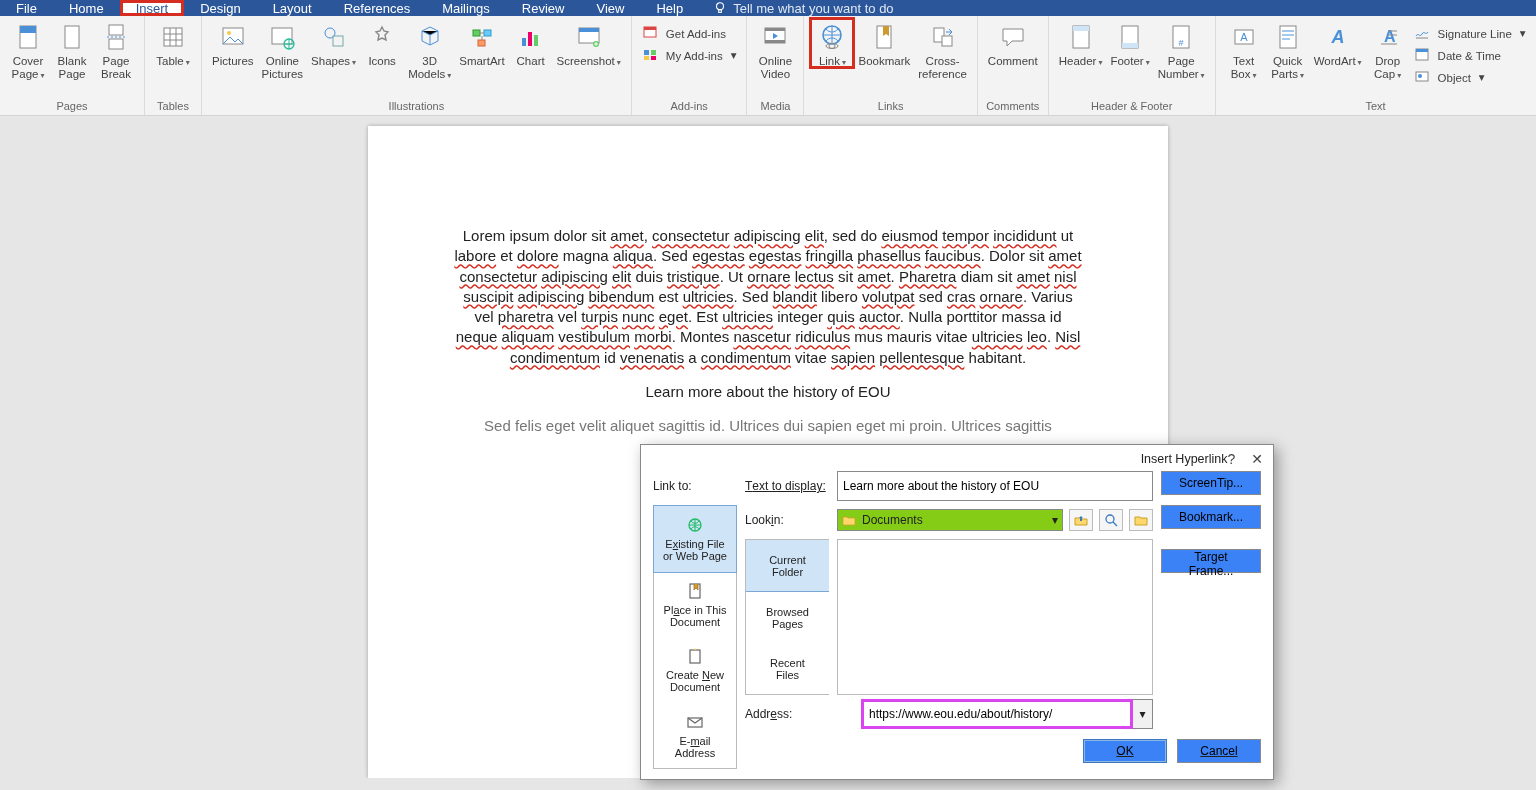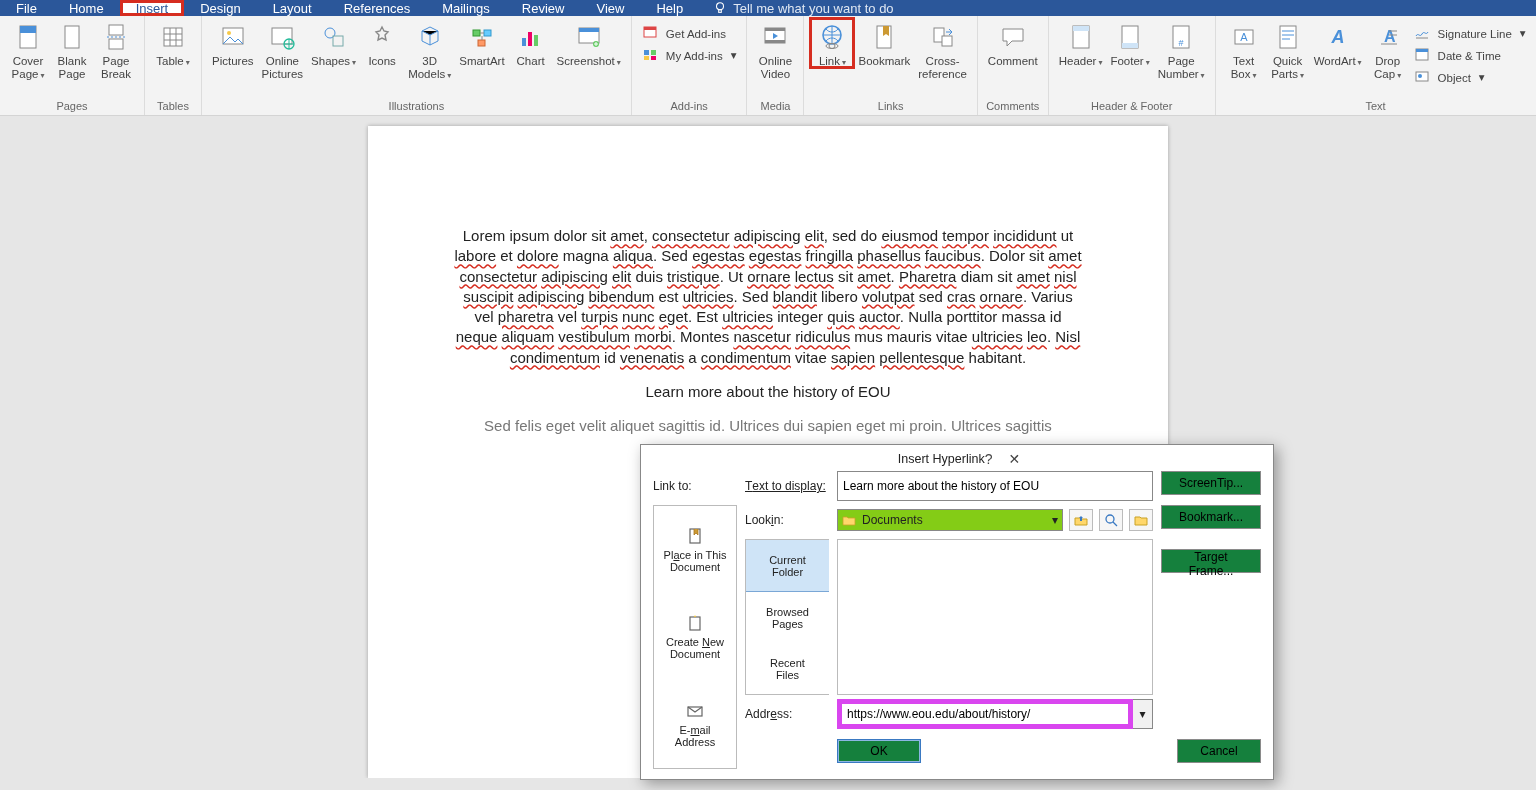--- a/index.html
+++ b/index.html
@@ -28,45 +28,45 @@
 
 
 .docarea { position: relative; height: calc(790px - 128px); display:flex; justify-content:center; overflow:hidden; }
 .page { background:#fff; width: 800px; margin-top: 10px; box-shadow: 0 0 4px rgba(0,0,0,0.3); padding: 100px 84px 40px 84px; font-family: "Calibri", Arial, sans-serif; font-size: 15px; color:#222; line-height:1.35; }
 .page p { margin-bottom: 14px; text-align: center; }
 .spellwave { text-decoration: underline wavy #d62d20; text-underline-offset: 2px; }
 .cut { color: #777; }
 
 
 .dialog { position:absolute; left:640px; top:444px; width:634px; height:336px; background:#fff; border:1px solid #888; box-shadow: 4px 4px 14px rgba(0,0,0,0.35); font-size:12px; color:#222; }
-.dlg-title { display:flex; align-items:center; justify-content:center; padding:6px 10px 4px 14px; font-size:12.5px; }
+.dlg-title { display:flex; align-items:center; justify-content:flex-end; padding:6px 10px 4px 14px; font-size:12.5px; }
 .dlg-title .tctrls { display:flex; gap:16px; font-size:14px; color:#444; }
 .dlg-body { display:grid; grid-template-columns: 84px 84px 1fr 100px; grid-template-rows: 30px 30px 1fr 30px 36px; gap:4px 8px; padding: 0 12px 8px 12px; height: calc(100% - 28px); }
 .linkto-lbl { grid-column:1; grid-row:1; display:flex; align-items:center; }
 .ttd-lbl { grid-column:2; grid-row:1; display:flex; align-items:center; text-decoration:underline; }
 .ttd-input { grid-column:3; grid-row:1; border:1px solid #888; padding:3px 5px; font-size:12px; }
 .screentip { grid-column:4; grid-row:1; }
 .lookin-lbl { grid-column:2; grid-row:2; display:flex; align-items:center; }
 .lookin-row { grid-column:3; grid-row:2; display:flex; gap:6px; align-items:center; }
 .lookin-select { flex:1; border:1px solid #888; background:#84cc16; padding:2px 4px; display:flex; align-items:center; gap:6px; height:22px; }
 .lookin-btn { width:24px; height:22px; border:1px solid #bbb; background:#f6f6f6; display:flex; align-items:center; justify-content:center; }
 .linkto-col { grid-column:1; grid-row:2 / span 4; border:1px solid #bbb; display:flex; flex-direction:column; }
 .linkto-item { flex:1; display:flex; flex-direction:column; align-items:center; justify-content:center; gap:3px; text-align:center; font-size:11px; padding:4px 2px; cursor:pointer; }
 .linkto-item.sel { background:#cfe4f7; border:1px solid #7aa7d6; margin:-1px; }
 .browse-col { grid-column:2; grid-row:3; border:1px solid #bbb; border-right:none; display:flex; flex-direction:column; }
 .browse-item { flex:1; display:flex; align-items:center; justify-content:center; text-align:center; font-size:11px; padding:4px 17px; cursor:pointer; white-space:pre-line; }
 .browse-item.sel { background:#cfe4f7; border-bottom:1px solid #7aa7d6; }
 .filelist { grid-column:3; grid-row:3; border:1px solid #bbb; background:#fff; }
 .rightbtns { grid-column:4; grid-row:2 / span 3; display:flex; flex-direction:column; gap:20px; }
 .addr-lbl { grid-column:2; grid-row:4; display:flex; align-items:center; }
 .addr-input { grid-column:3; grid-row:4; display:flex; }
-.addr-input input { flex:1; border:5px solid #d946ef; padding:3px 5px; font-size:12px; font-family:inherit; }
+.addr-input input { flex:1; border:3px solid #d946ef; padding:3px 5px; font-size:12px; font-family:inherit;margin-left:24px; }
 .addr-input .dd { width:20px; border:1px solid #888; border-left:none; display:flex; align-items:center; justify-content:center; background:#f1f1f1; }
-.okcancel { grid-column:3 / span 2; grid-row:5; display:flex; justify-content:space-between; gap:10px; align-items:center; }
-.dlgbtn { min-width:84px; height:24px; border:1px solid #8a8a8a; background:#15803d; font-size:12px; cursor:pointer; padding:0 10px; }
+.okcancel { grid-column:3 / span 2; grid-row:5; display:flex; justify-content:flex-end; gap:10px; align-items:center;text-decoration:underline; }
+.dlgbtn { min-width:84px; height:24px; border:1px solid #8a8a8a; background:#3b82f6; font-size:12px; cursor:pointer; padding:0 10px; }
 .dlgbtn.primary { border:1px solid #3a79c2; box-shadow: inset 0 0 0 1px #8cb6e2; }
 .underline-key { text-decoration: underline; }
 svg { display:block; }
 </style>
 </head>
 <body>
 
 <div class="menubar">
   <div class="tab">File</div>
   <div class="tab">Home</div>
@@ -449,20 +449,29 @@
       <span>✕</span>
     </div>
   </div>
   <div class="dlg-body">
     <div class="linkto-lbl">Link to:</div>
     <div class="ttd-lbl"><span class="underline-key">T</span>ext to display:</div>
     <input class="ttd-input" value="Learn more about the history of EOU" style="">
     <button class="dlgbtn screentip">ScreenTip...</button>
 
     <div class="linkto-col">
+      <div class="linkto-item sel">
+        <span>
+            <svg width="20" height="20" viewBox="0 0 20 20">
+              <circle cx="10" cy="10" r="6" fill="none" stroke="#2b6" stroke-width="1.3"></circle>
+              <path d="M4 10h12M10 4v12M6 6c2 3 6 3 8 0M6 14c2-3 6-3 8 0" stroke="#2b6" stroke-width="1" fill="none"></path>
+            </svg>
+          </span>
+        <span id="lt0">E<span class="underline-key">x</span>isting File<br>or Web Page</span>
+      </div>
       <div class="linkto-item">
         <span>
             <svg width="20" height="20" viewBox="0 0 20 20">
               <rect x="5" y="3" width="10" height="14" fill="none" stroke="#666" stroke-width="1.2"></rect>
               <path d="M9 3v6l2-2 2 2V3" fill="#c93" stroke="#a72" stroke-width="0.8"></path>
             </svg>
           </span>
         <span id="lt1">Pl<span class="underline-key">a</span>ce in This<br>Document</span>
       </div>
       <div class="linkto-item">

